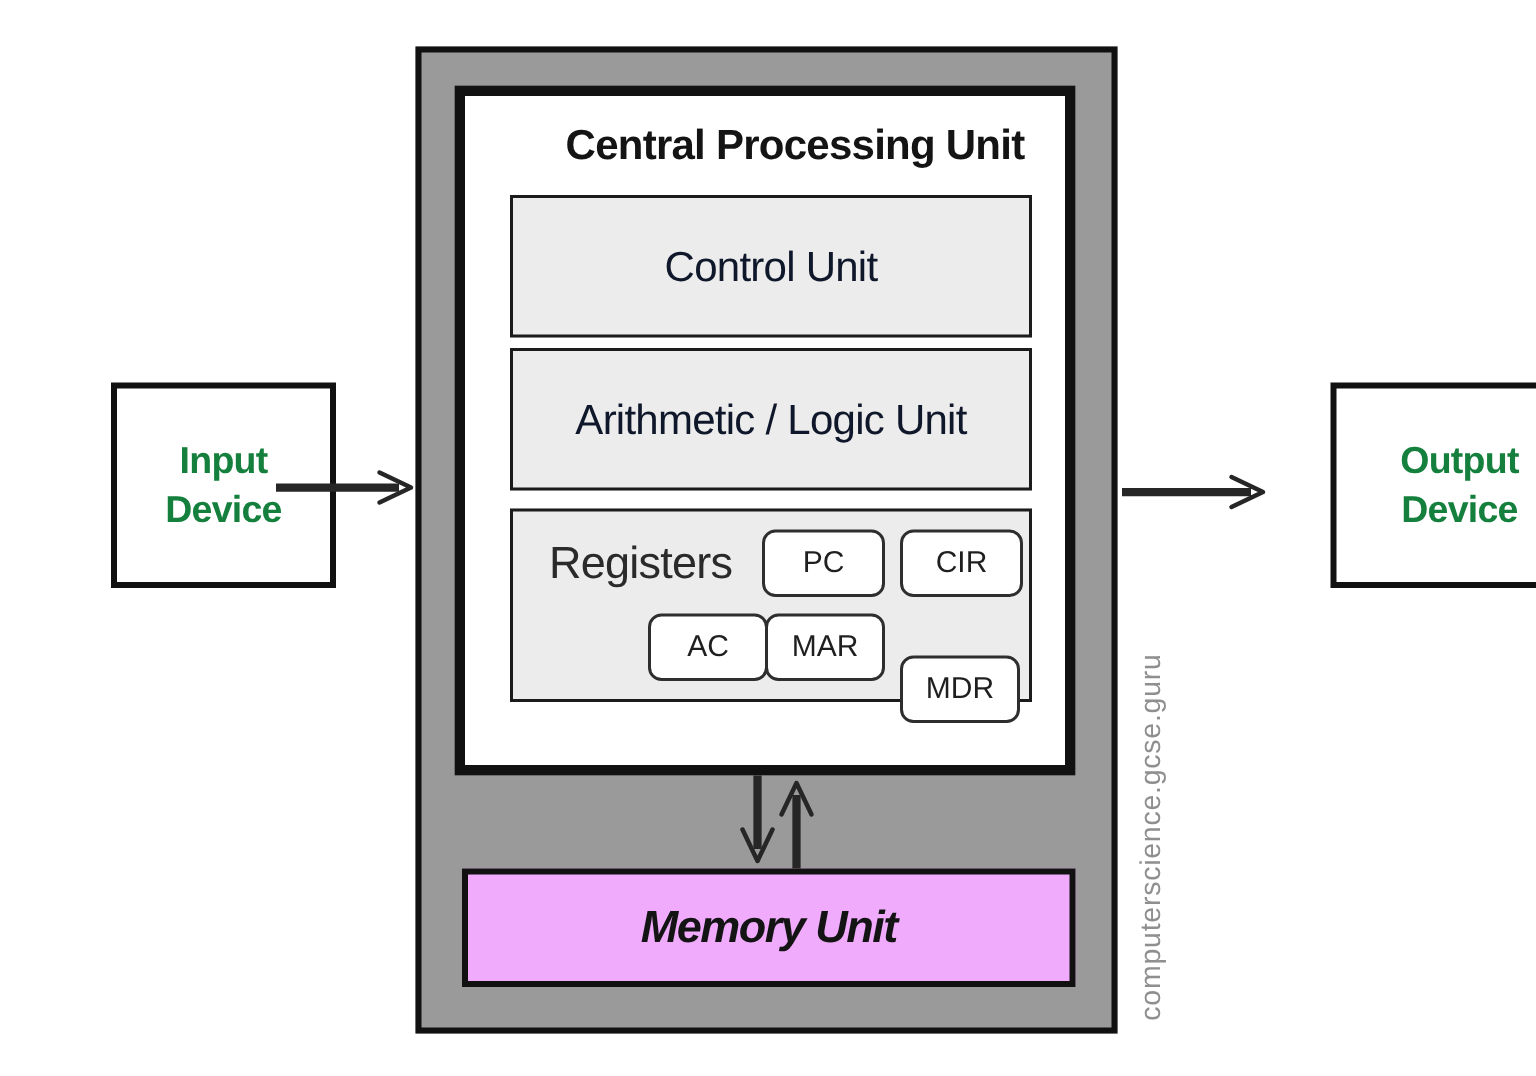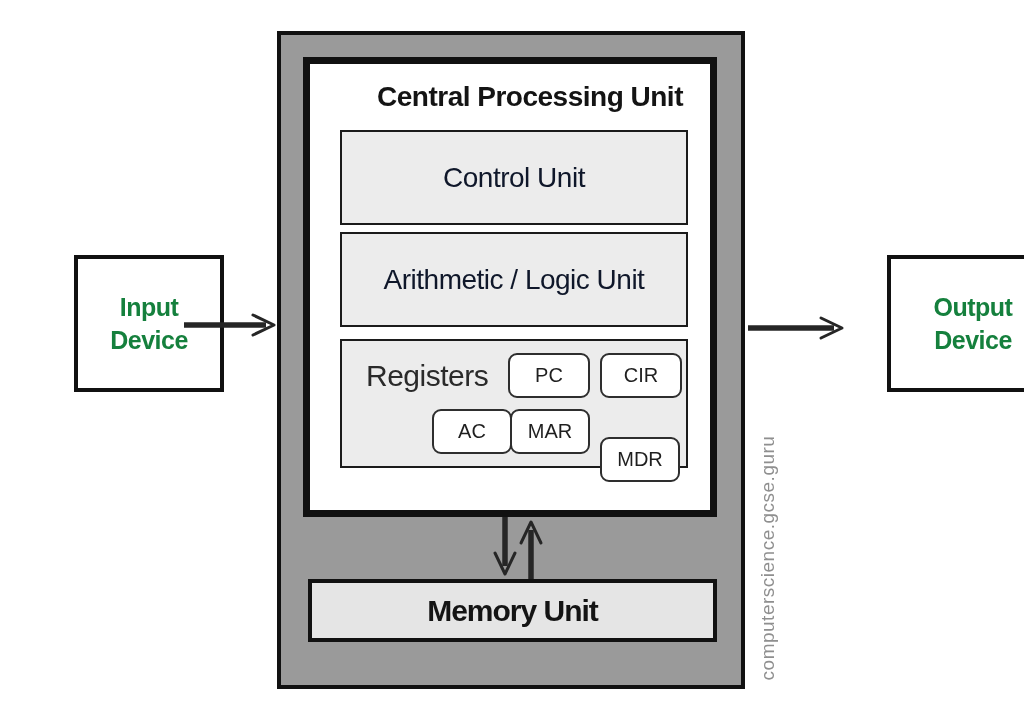--- a/index.html
+++ b/index.html
@@ -67,26 +67,27 @@
     height: 45px;
     text-align: right;
   }
   .reg.pc  { left: 166px; top: 12px; width: 82px; }
   .reg.cir { left: 258px; top: 12px; width: 82px; }
   .reg.ac  { left: 79px;  top: 68px; width: 80px; margin-left: 11px; }
   .reg.mar { left: 168px; top: 68px; width: 80px; }
   .reg.mdr { left: 258px; top: 68px; width: 80px; margin-top: 28px; }
 
   .memory {
-    left: 308px; top: 579px; width: 409px; height: 63px;
-    background: #e5e5e5;
+    left: 308px; top: 579px; width: 409px; height: 79px;
+    background: #f0abfc;
     border: 4px solid var(--line, #111111);
     display: flex; align-items: center; justify-content: center;
     font-weight: bold; font-size: 30px; letter-spacing: -1px;
     color: #141414;
+    font-style: italic;
   }
 
   .io-box {
     width: 150px; height: 137px; top: 255px;
     background: #ffffff;
     border: 4px solid var(--line, #111111);
     display: flex; align-items: center; justify-content: center;
     text-align: center;
     font-weight: bold; font-size: 25px; line-height: 1.3;
     letter-spacing: -0.5px; color: #15803d;

